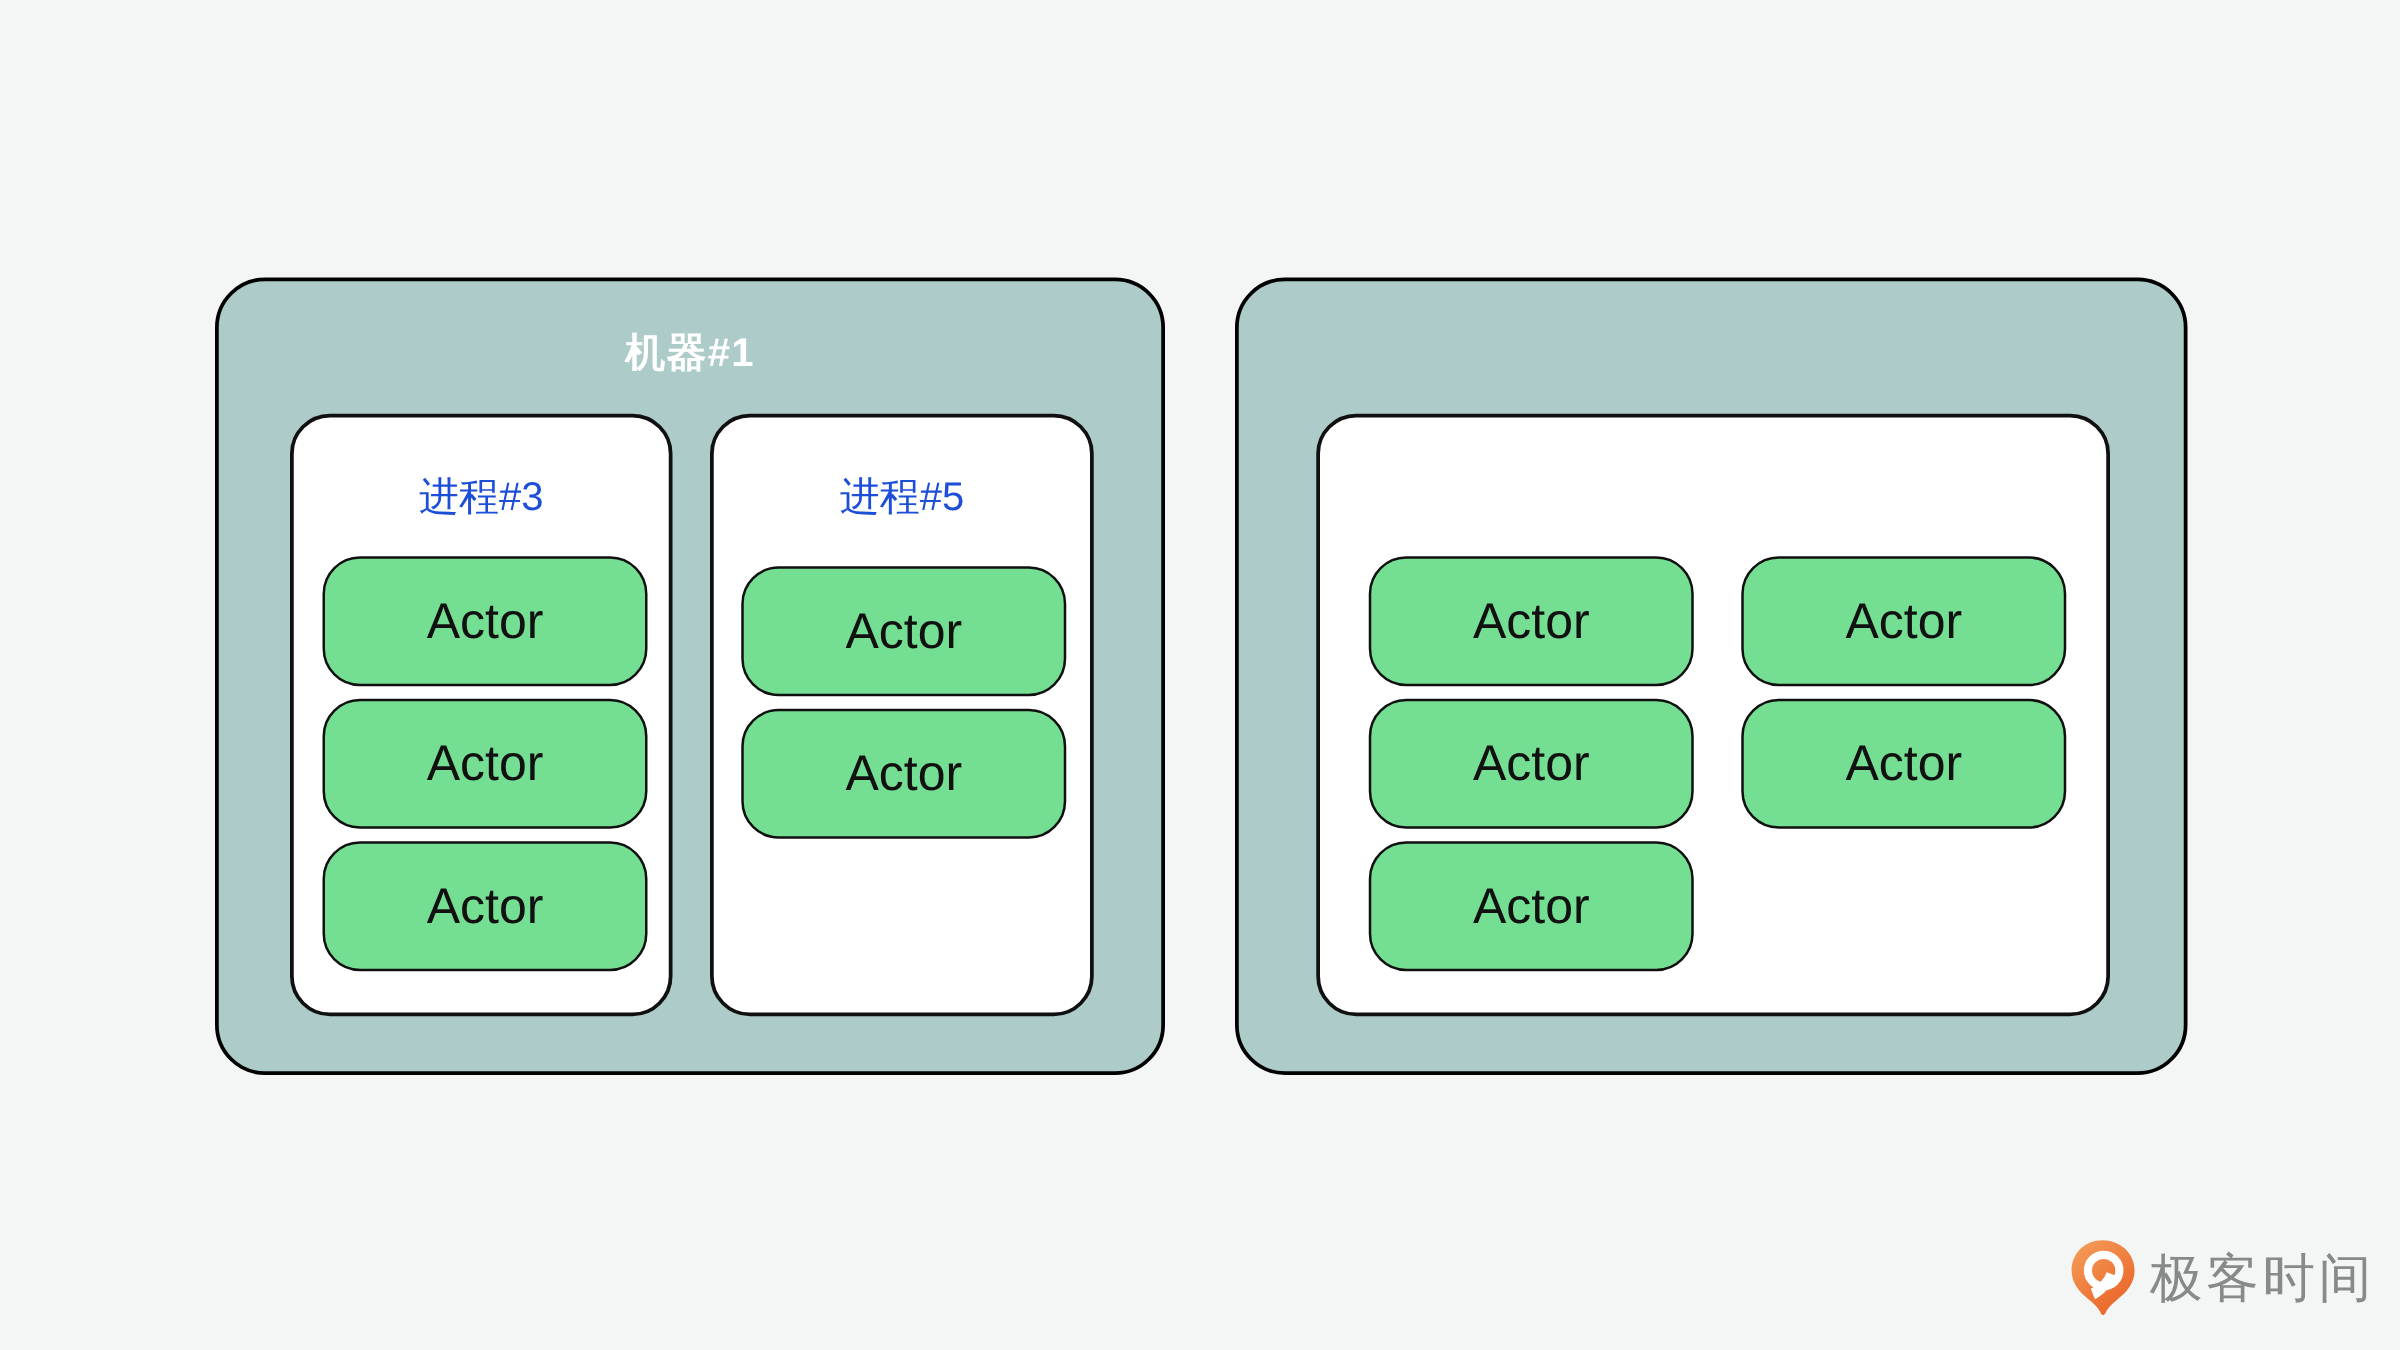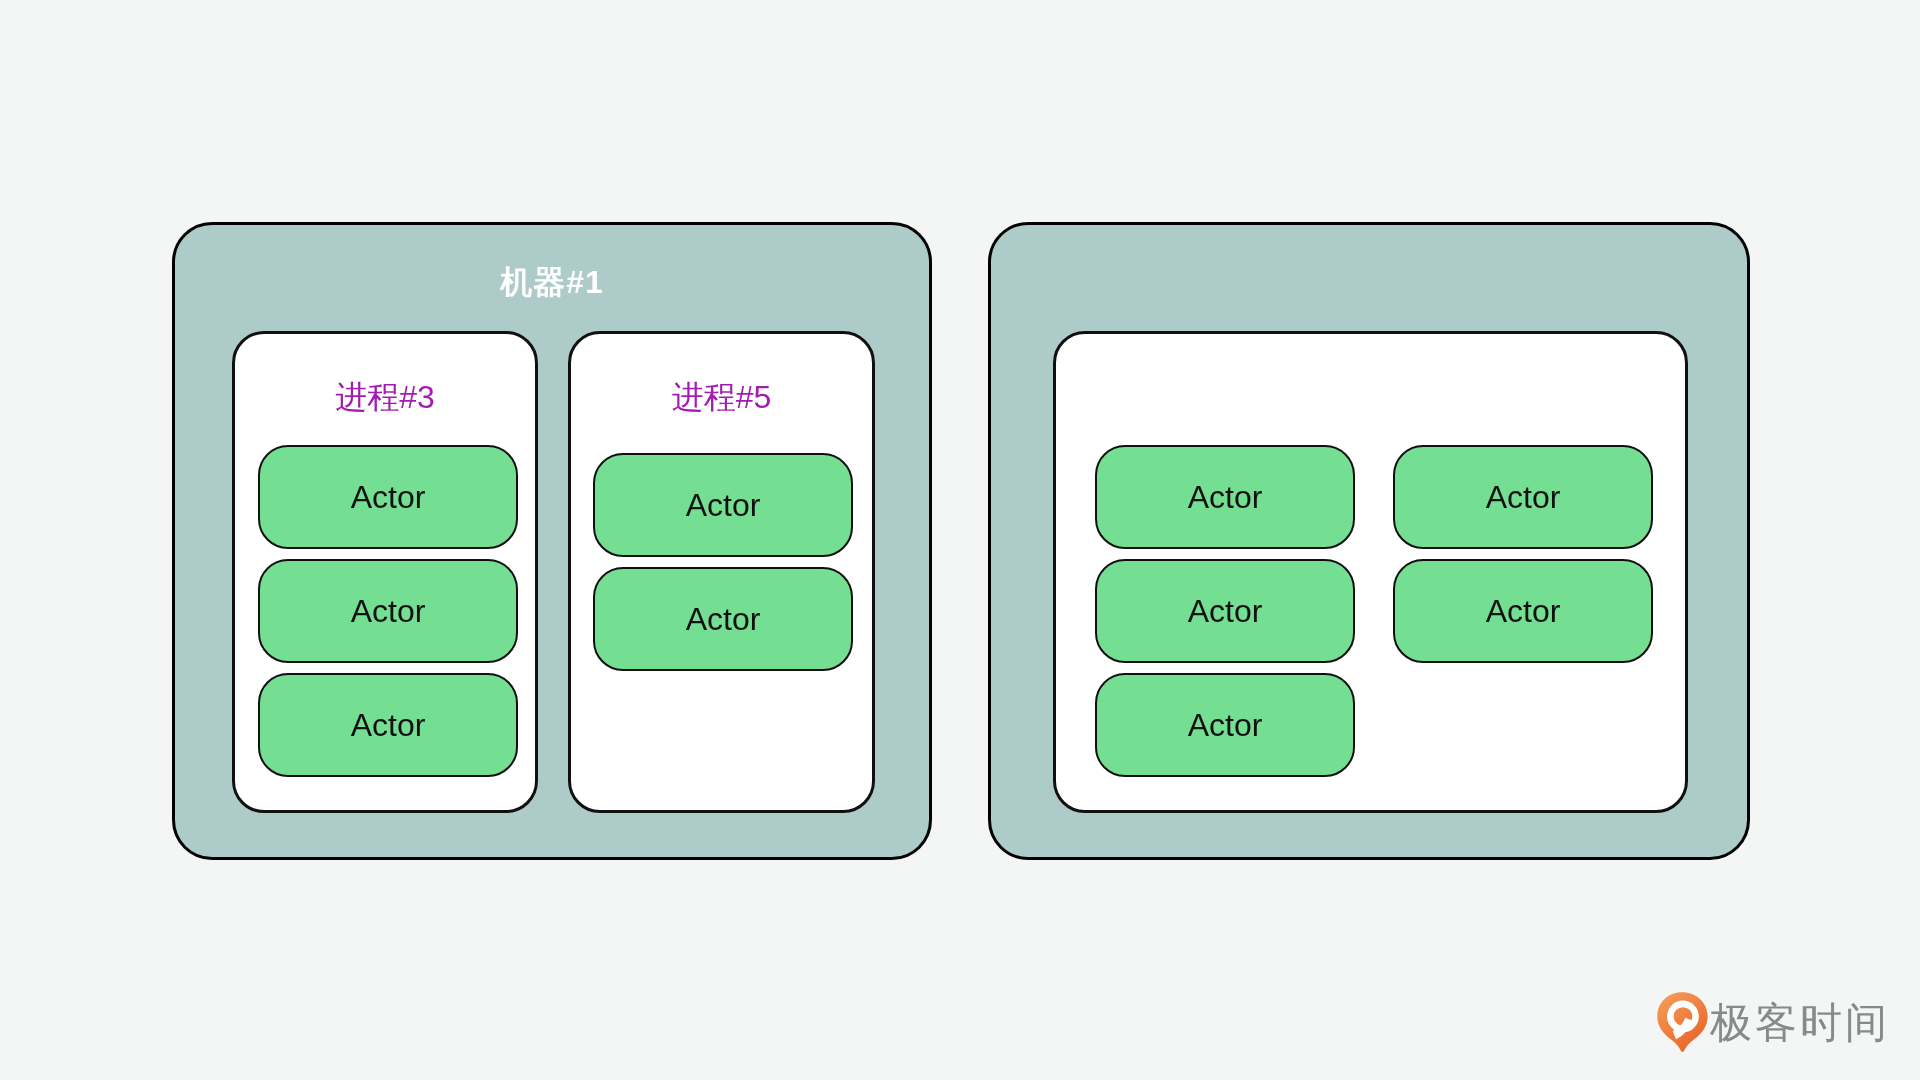--- a/index.html
+++ b/index.html
@@ -43,36 +43,36 @@
     border-radius: 32px;
     box-sizing: border-box;
   }
   .process--3  { left: 57px;  width: 306px; }
   .process--5  { left: 393px; width: 307px; }
   .process--12 { left: 62px;  width: 635px; }
   .process__title {
     position: absolute;
     top: 42px; left: 0; right: 0;
     text-align: center;
-    color: #a21caf;
+    color: #1d4ed8;
     font-size: 32px;
     font-weight: 500;
   }
   .actor {
     position: absolute;
     width: 260px; height: 104px;
     background: #74DE92;
     border: 2.5px solid #101010;
     border-radius: 30px;
     box-sizing: border-box;
     display: flex;
     align-items: center;
     justify-content: center;
     color: #111111;
-    font-size: 32px;
+    font-size: 40px;
     font-weight: 400;
   }
   
   .process--3 .actor { left: 23px; }
   .p3-a1 { top: 111px; }
   .p3-a2 { top: 225px; }
   .p3-a3 { top: 339px; }
   
   .process--5 .actor { left: 22px; }
   .p5-a1 { top: 119px; }
@@ -82,20 +82,21 @@
   .p12-col2 { left: 337px; }
   .p12-r1 { top: 111px; }
   .p12-r2 { top: 225px; }
   .p12-r3 { top: 339px; }
 
   .brand {
     position: absolute;
     left: 1654px; top: 990px;
     display: flex;
     align-items: center;
+    gap: 10px;
   }
   .brand__icon { width: 56px; height: 66px; display: block; }
   .brand__text {
     color: #87898B;
     font-size: 42px;
     font-weight: 400;
     letter-spacing: 3px;
     line-height: 1;
   }
 </style>

